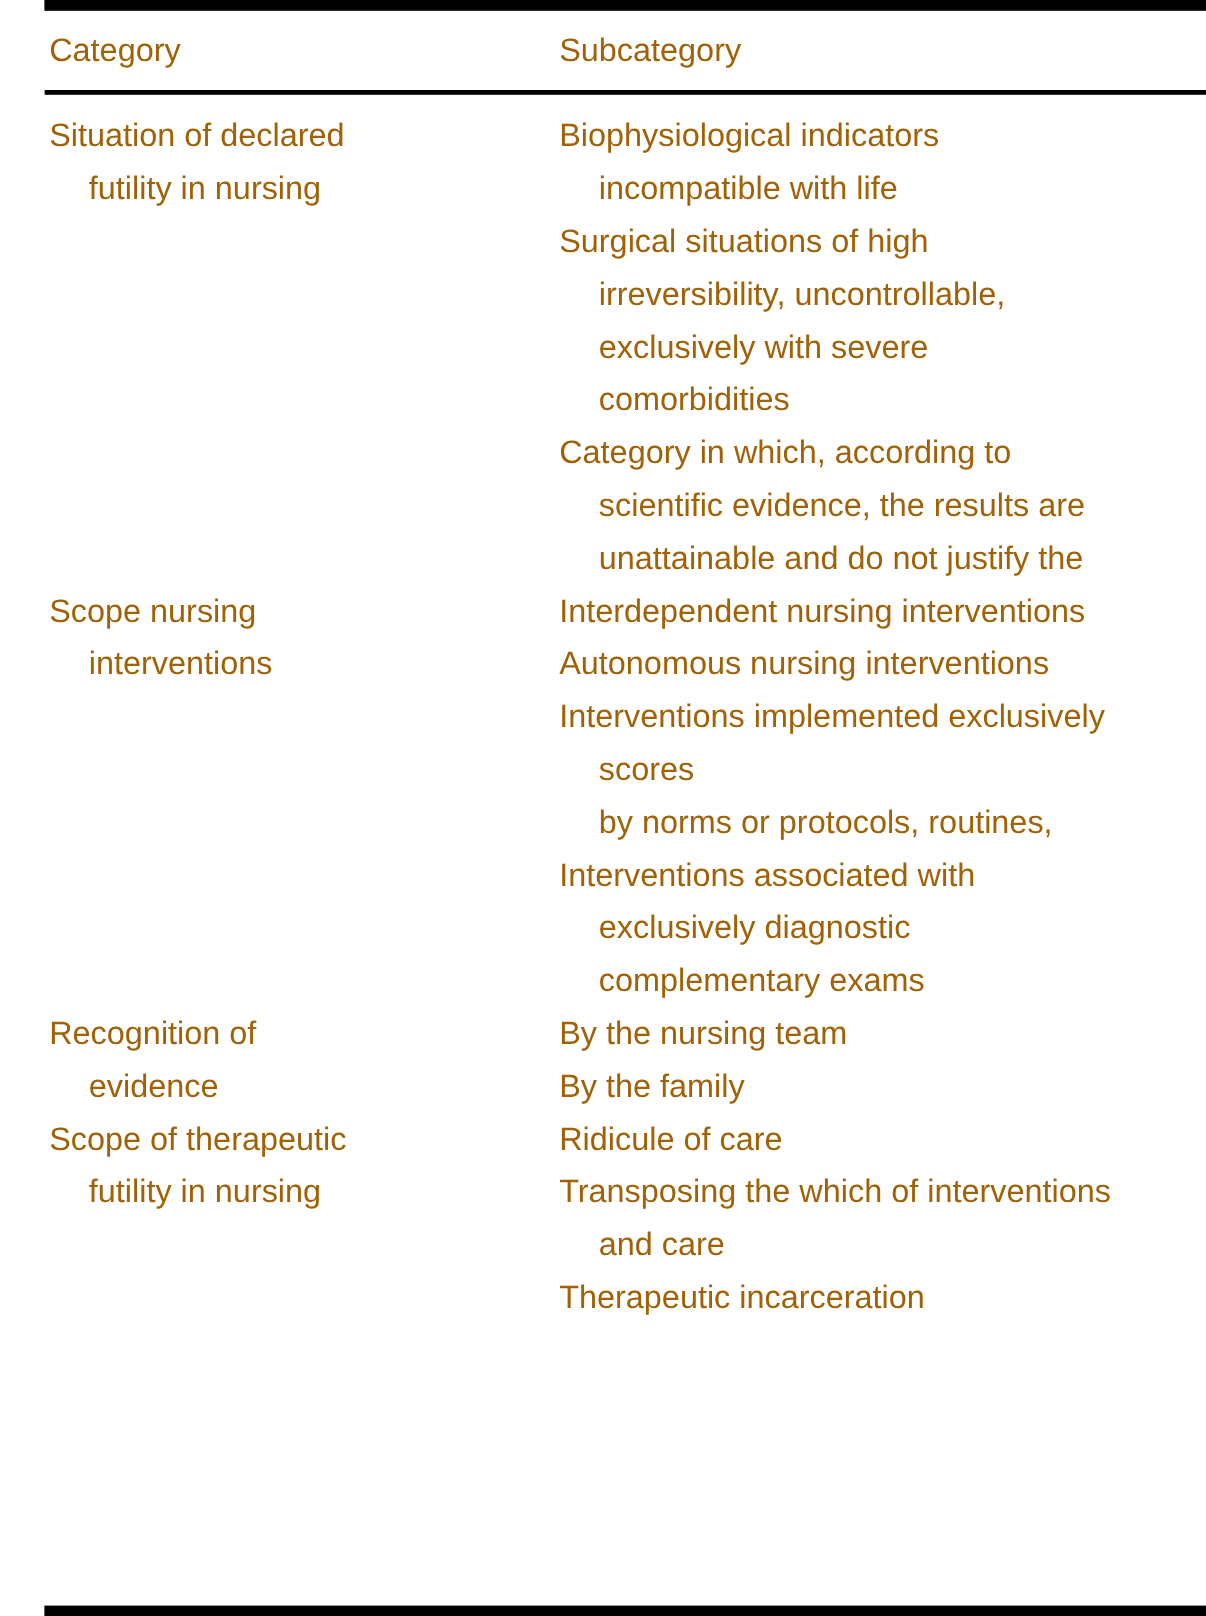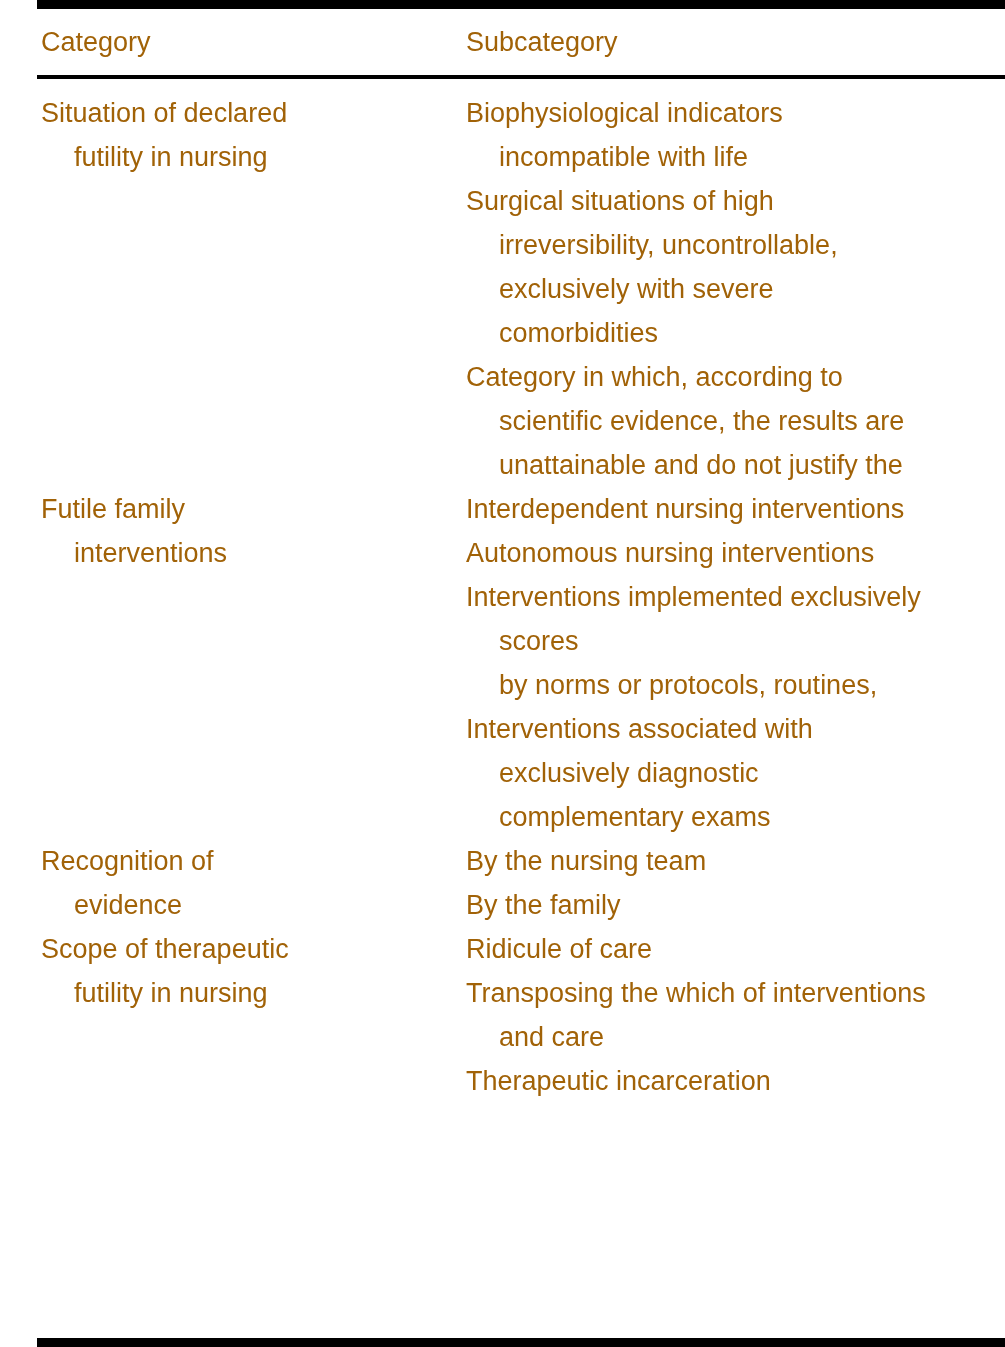--- a/index.html
+++ b/index.html
@@ -71,21 +71,21 @@
           <div class="line cont">irreversibility, uncontrollable,</div>
           <div class="line cont">exclusively with severe</div>
           <div class="line cont">comorbidities</div>
           <div class="line">Category in which, according to</div>
           <div class="line cont">scientific evidence, the results are</div>
           <div class="line cont">unattainable and do not justify the</div>
         </div>
       </div>
       <div class="tr">
         <div class="td">
-          <div class="line">Futile family</div>
+          <div class="line">Scope nursing</div>
           <div class="line cont">interventions</div>
         </div>
         <div class="td">
           <div class="line">Interdependent nursing interventions</div>
           <div class="line">Autonomous nursing interventions</div>
           <div class="line">Interventions implemented exclusively</div>
           <div class="line cont">scores</div>
           <div class="line cont">by norms or protocols, routines,</div>
           <div class="line">Interventions associated with</div>
           <div class="line cont">exclusively diagnostic</div>

